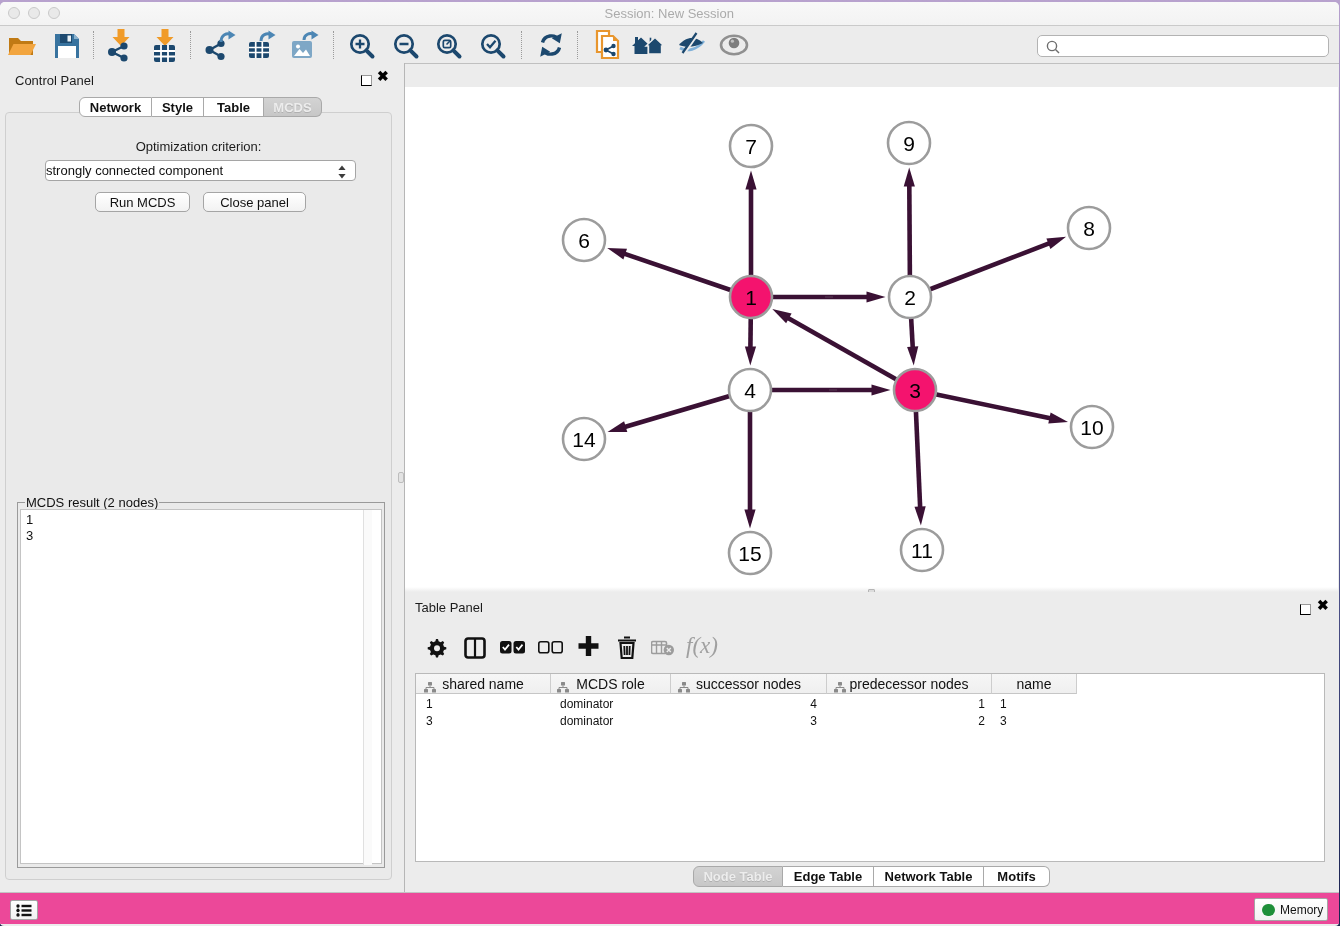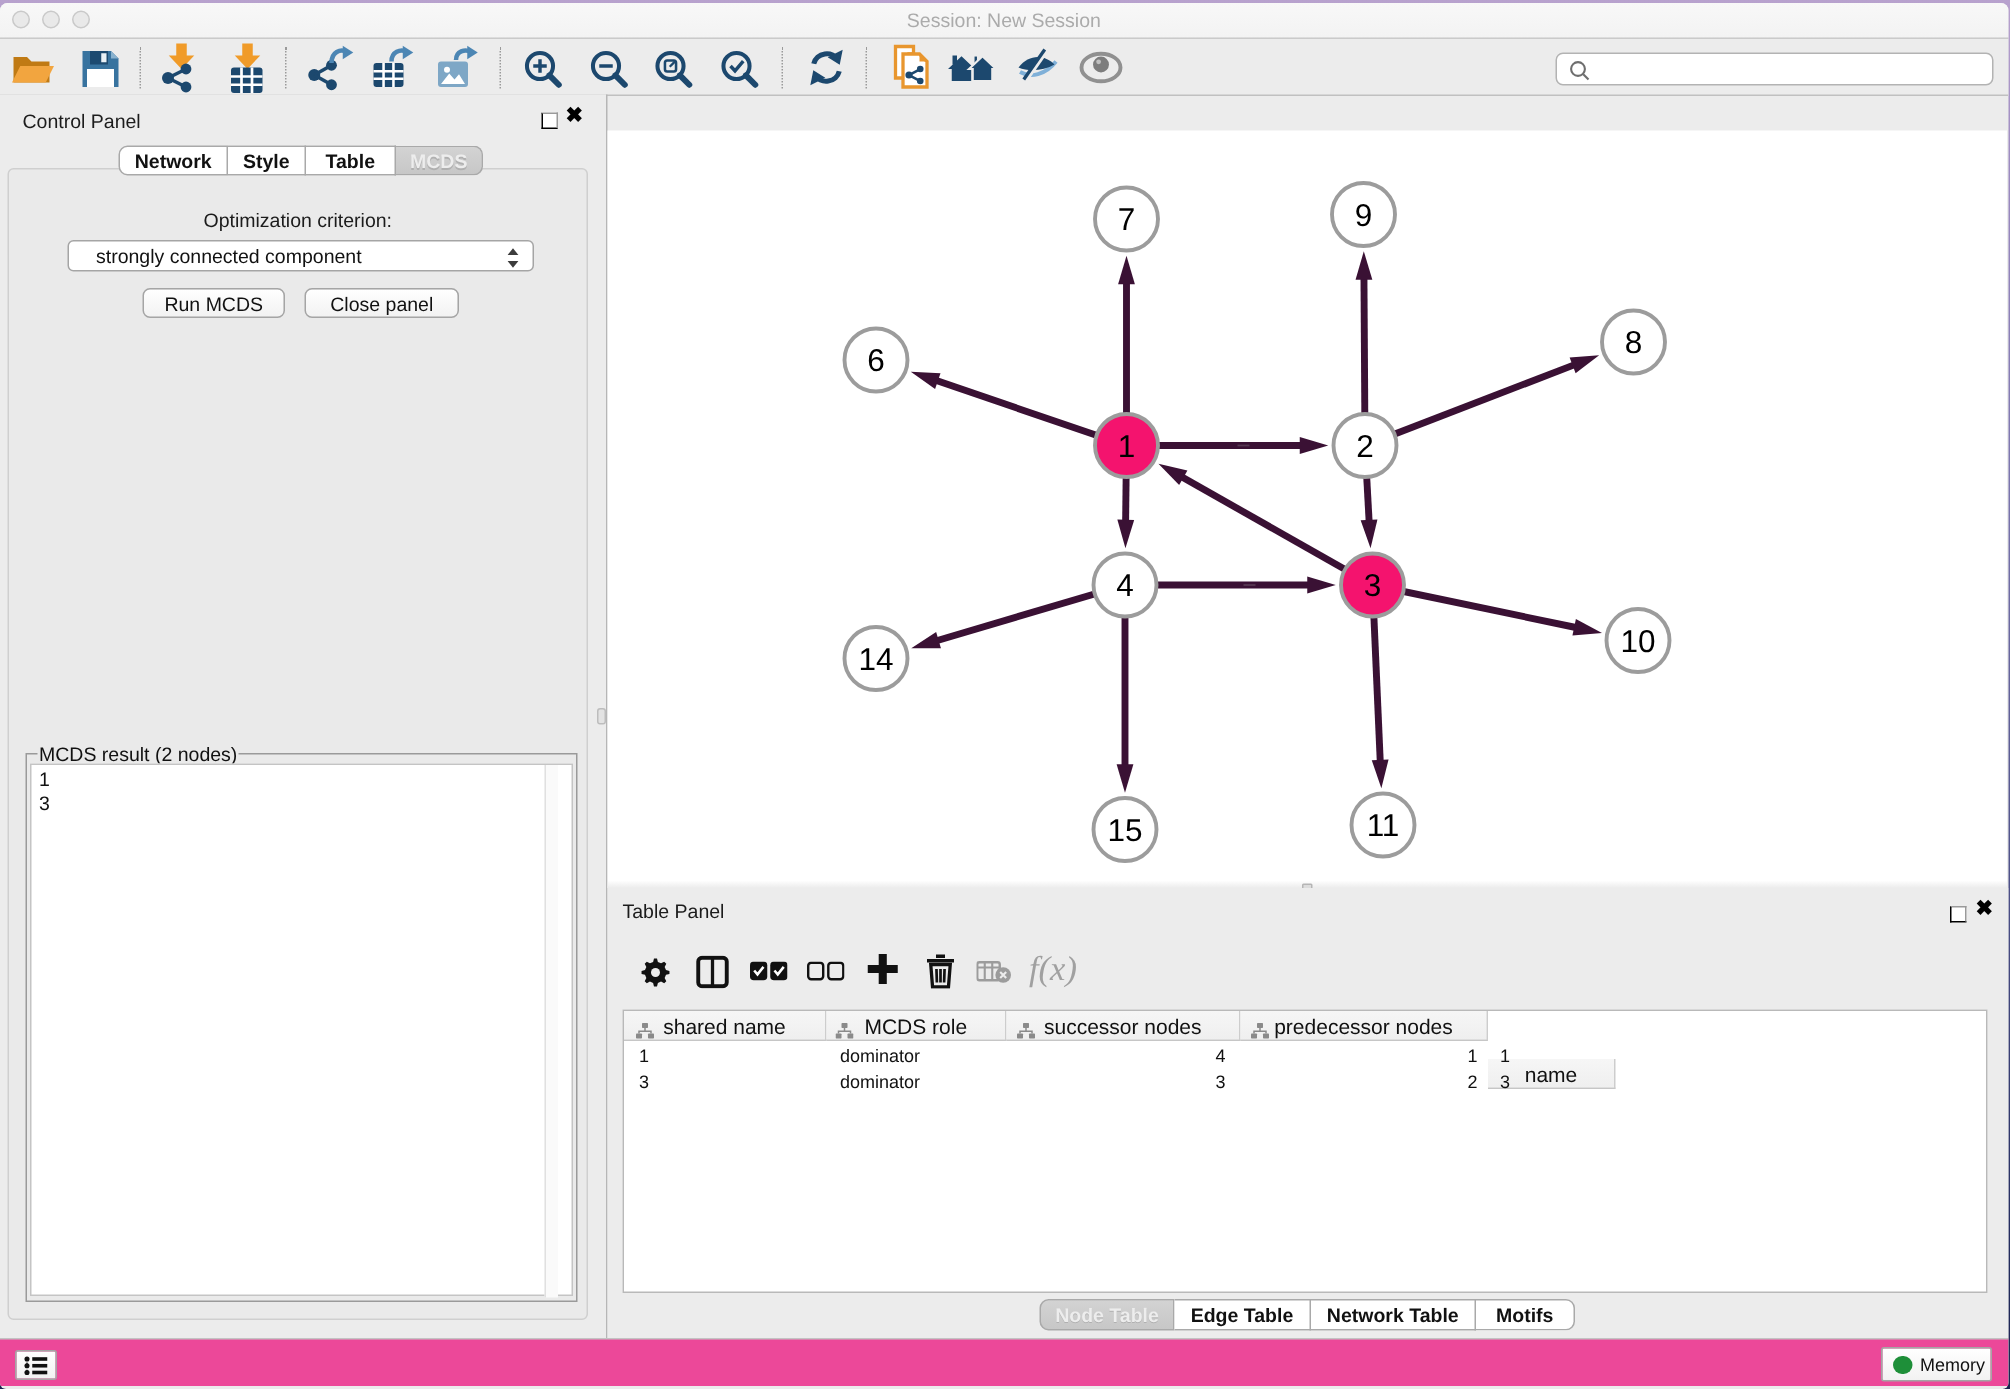--- a/index.html
+++ b/index.html
@@ -11,21 +11,21 @@
 #wtitle{position:absolute;top:4px;left:0;width:100%;text-align:center;font-size:13px;color:#ababab;}
 #toolbar{position:absolute;left:0;top:24px;width:100%;height:38px;background:#ececec;border-bottom:1px solid #c0c0c0;}
 .vsep{position:absolute;top:5px;height:28px;width:0;border-left:1px dotted #9a9a9a;}
 #search{position:absolute;left:1037px;top:9px;width:292px;height:22px;background:#fff;border:1px solid #b3b3b3;border-radius:5px;}
 
 #cpanel{position:absolute;left:0;top:61px;width:404px;height:829px;background:#ececec;}
 #cp-title{position:absolute;left:15px;top:10px;font-size:13px;color:#1c1c1c;}
 .tab{position:absolute;top:34px;z-index:3;height:20px;border:1px solid #a9a9a9;background:#fff;font-size:13px;font-weight:700;color:#111;text-align:center;line-height:19px;}
 #cp-content{position:absolute;left:5px;top:49px;width:387px;height:768px;background:#eaeaea;border:1px solid #cfcfcf;border-radius:4px;text-decoration:underline;}
 .btn{position:absolute;background:linear-gradient(#ffffff,#f2f2f2);border:1px solid #a5a5a5;border-radius:5px;font-size:13px;color:#111;text-align:center;}
-#combo{position:absolute;left:39px;top:47px;width:311px;height:21px;background:#fff;border:1px solid #a5a5a5;border-radius:4px;font-size:13px;color:#111;line-height:19px;padding-left:18px;}
+#combo{position:absolute;left:39px;top:47px;width:311px;height:21px;background:#fff;border:1px solid #a5a5a5;border-radius:4px;font-size:13px;color:#111;line-height:19px;padding-left:0;}
 #fieldset{position:absolute;left:11px;top:389px;width:368px;height:366px;border:1px solid #9a9a9a;}
 #fieldlegend{position:absolute;left:7px;top:-8px;background:#eaeaea;font-size:13px;color:#111;padding:0 1px;}
 #fieldwhite{position:absolute;left:2px;top:6px;width:362px;height:355px;background:#fff;border:1px solid #c4c4c4;}
 #fscroll{position:absolute;right:9px;top:0px;width:9px;height:355px;background:#fafafa;border-left:1px solid #e0e0e0;}
 
 #vsplit{position:absolute;left:404px;top:61px;width:1px;height:829px;background:#b6b6b6;}
 #vgrip{position:absolute;left:398px;top:470px;width:6px;height:11px;background:#e3e3e3;border:1px solid #bdbdbd;border-radius:2px;}
 
 #netwin{position:absolute;left:405px;top:62px;width:933.5px;height:528px;}
 #nettitle{position:absolute;left:0;top:0;width:100%;height:22px;background:linear-gradient(#f6f6f6,#dadada);border-bottom:1px solid #8f8f8f;border-radius:4px 4px 0 0;}
@@ -361,21 +361,21 @@
               <path d="M6 3.4 V5.5 M2 7 V5.5 H10 V7" stroke="#8a8a8a" stroke-width="1" fill="none"></path>
             </svg></div>successor nodes</div>
 <div class="hcell" style="left:411px;width:165px;"><div class="abs" style="left:7px;top:4px"><svg width="12" height="11" viewBox="0 0 12 11">
               <g fill="#8a8a8a">
                 <rect x="4" y="0" width="4" height="3.4" rx="0.5"></rect>
                 <rect x="0" y="7" width="4" height="3.4" rx="0.5"></rect>
                 <rect x="8" y="7" width="4" height="3.4" rx="0.5"></rect>
               </g>
               <path d="M6 3.4 V5.5 M2 7 V5.5 H10 V7" stroke="#8a8a8a" stroke-width="1" fill="none"></path>
             </svg></div>predecessor nodes</div>
-<div class="hcell" style="left:576px;width:85px;margin-top:32px;">name</div>
+<div class="hcell" style="left:576px;width:85px;">name</div>
 <div class="trow" style="left:10px;top:22px;">1</div>
 <div class="trow" style="left:144px;top:22px;">dominator</div>
 <div class="trow" style="left:255px;top:22px;width:146px;text-align:right;">4</div>
 <div class="trow" style="left:411px;top:22px;width:158px;text-align:right;">1</div>
 <div class="trow" style="left:584px;top:22px;">1</div>
 <div class="trow" style="left:10px;top:39px;">3</div>
 <div class="trow" style="left:144px;top:39px;">dominator</div>
 <div class="trow" style="left:255px;top:39px;width:146px;text-align:right;">3</div>
 <div class="trow" style="left:411px;top:39px;width:158px;text-align:right;">2</div>
 <div class="trow" style="left:584px;top:39px;">3</div>

